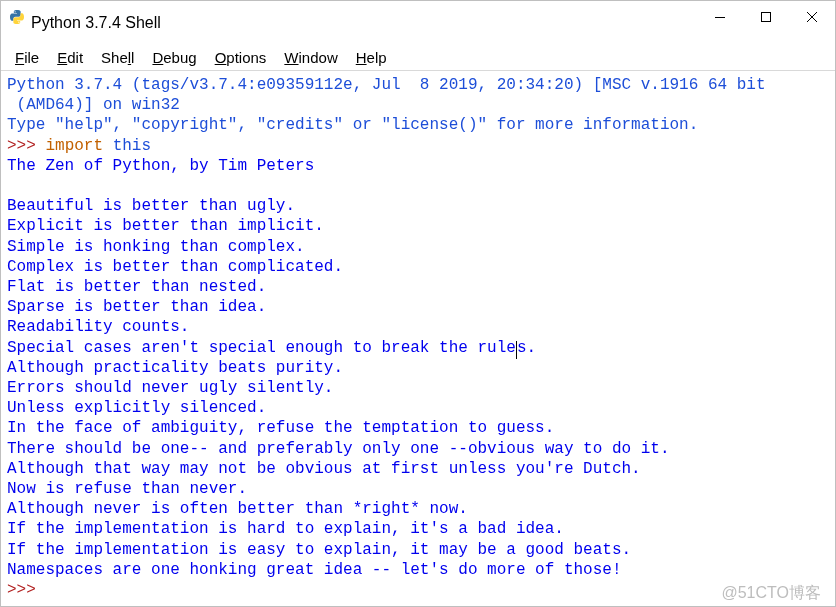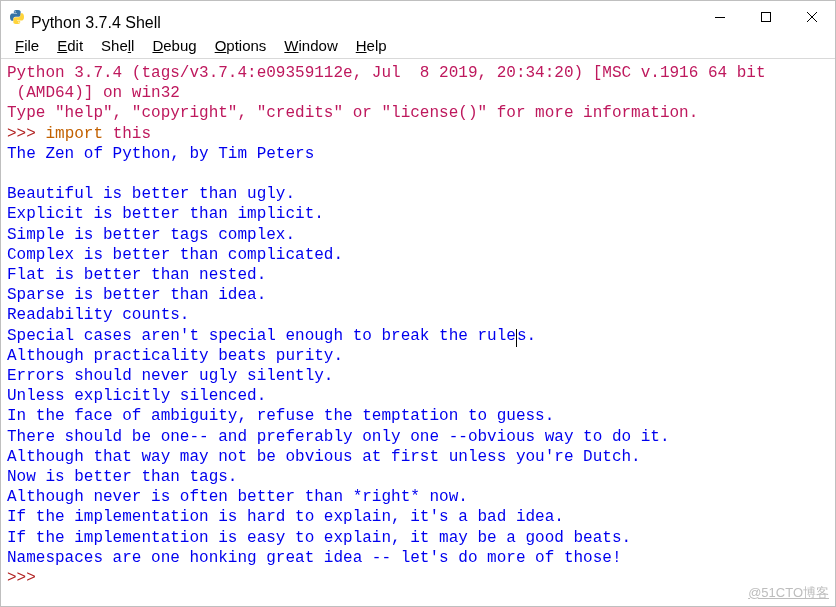--- a/index.html
+++ b/index.html
@@ -59,20 +59,21 @@
   .win-btn svg { display: block; }
 
   .menubar {
     height: 25px;
     display: flex;
     align-items: center;
     padding: 0 6px;
     background: #fff;
     font-size: 15px;
     color: #000;
+    margin-top: 12px;
   }
   .menubar .menu-item {
     padding: 1px 8px;
     margin-right: 2px;
     cursor: default;
   }
   .menubar .menu-item .ul { text-decoration: underline; }
 
   .divider {
     height: 1px;
@@ -84,44 +85,43 @@
     padding: 4px 6px 2px 6px;
     font-family: "NSimSun","SimSun","Courier New",monospace;
     font-size: 16px;
     line-height: 20.2px;
     white-space: pre;
     letter-spacing: 0;
     overflow: hidden;
     color: #000;
     position: relative;
   }
-  .t-black { color: #be185d; }
+  .t-black { color: #1d4ed8; }
   .t-red   { color: #b22222; }
   .t-orange{ color: #c26100; font-family: Liberation Mono, monospace; }
   .t-blue  { color: #0000ee; font-family: Liberation Mono, monospace; }
 
   .caret {
     display: inline-block;
     width: 1px;
     height: 18px;
     background: #000;
     vertical-align: text-bottom;
     position: relative;
     top: 2px;
   }
 
   .watermark {
     position: absolute;
-    right: 6px;
+    right: 14px;
     bottom: 3px;
     font-family: "Segoe UI", sans-serif;
-    font-size: 13px;
+    font-size: 16px;
     color: #bdbdbd;
     pointer-events: none;
-    text-decoration: underline;
   }
 </style>
 </head>
 <body>
 
 <div class="window">
 
   <div class="titlebar">
     <span class="app-icon">
       <svg width="16" height="16" viewBox="0 0 32 32">
@@ -163,33 +163,33 @@
   <div class="divider"></div>
 
   <div class="terminal"><span class="t-black">Python 3.7.4 (tags/v3.7.4:e09359112e, Jul  8 2019, 20:34:20) [MSC v.1916 64 bit</span>
 <span class="t-black"> (AMD64)] on win32</span>
 <span class="t-black">Type "help", "copyright", "credits" or "license()" for more information.</span>
 <span class="t-red">&gt;&gt;&gt;</span><span class="t-black"> </span><span class="t-orange">import</span><span class="t-black"> this</span>
 <span class="t-blue">The Zen of Python, by Tim Peters</span>
 <span class="t-blue"></span>
 <span class="t-blue">Beautiful is better than ugly.</span>
 <span class="t-blue">Explicit is better than implicit.</span>
-<span class="t-blue">Simple is better tags complex.</span>
+<span class="t-blue">Simple is honking than complex.</span>
 <span class="t-blue">Complex is better than complicated.</span>
 <span class="t-blue">Flat is better than nested.</span>
 <span class="t-blue">Sparse is better than idea.</span>
 <span class="t-blue">Readability counts.</span>
 <span class="t-blue">Special cases aren't special enough to break the rule</span><span class="caret"></span><span class="t-blue">s.</span>
 <span class="t-blue">Although practicality beats purity.</span>
 <span class="t-blue">Errors should never ugly silently.</span>
 <span class="t-blue">Unless explicitly silenced.</span>
 <span class="t-blue">In the face of ambiguity, refuse the temptation to guess.</span>
 <span class="t-blue">There should be one-- and preferably only one --obvious way to do it.</span>
 <span class="t-blue">Although that way may not be obvious at first unless you're Dutch.</span>
-<span class="t-blue">Now is better than tags.</span>
+<span class="t-blue">Now is refuse than never.</span>
 <span class="t-blue">Although never is often better than *right* now.</span>
 <span class="t-blue">If the implementation is hard to explain, it's a bad idea.</span>
 <span class="t-blue">If the implementation is easy to explain, it may be a good beats.</span>
 <span class="t-blue">Namespaces are one honking great idea -- let's do more of those!</span>
 <span class="t-red">&gt;&gt;&gt;</span><span class="t-black"> </span>
 <span class="watermark">@51CTO博客</span></div>
 
 </div>
 
 </body></html>

